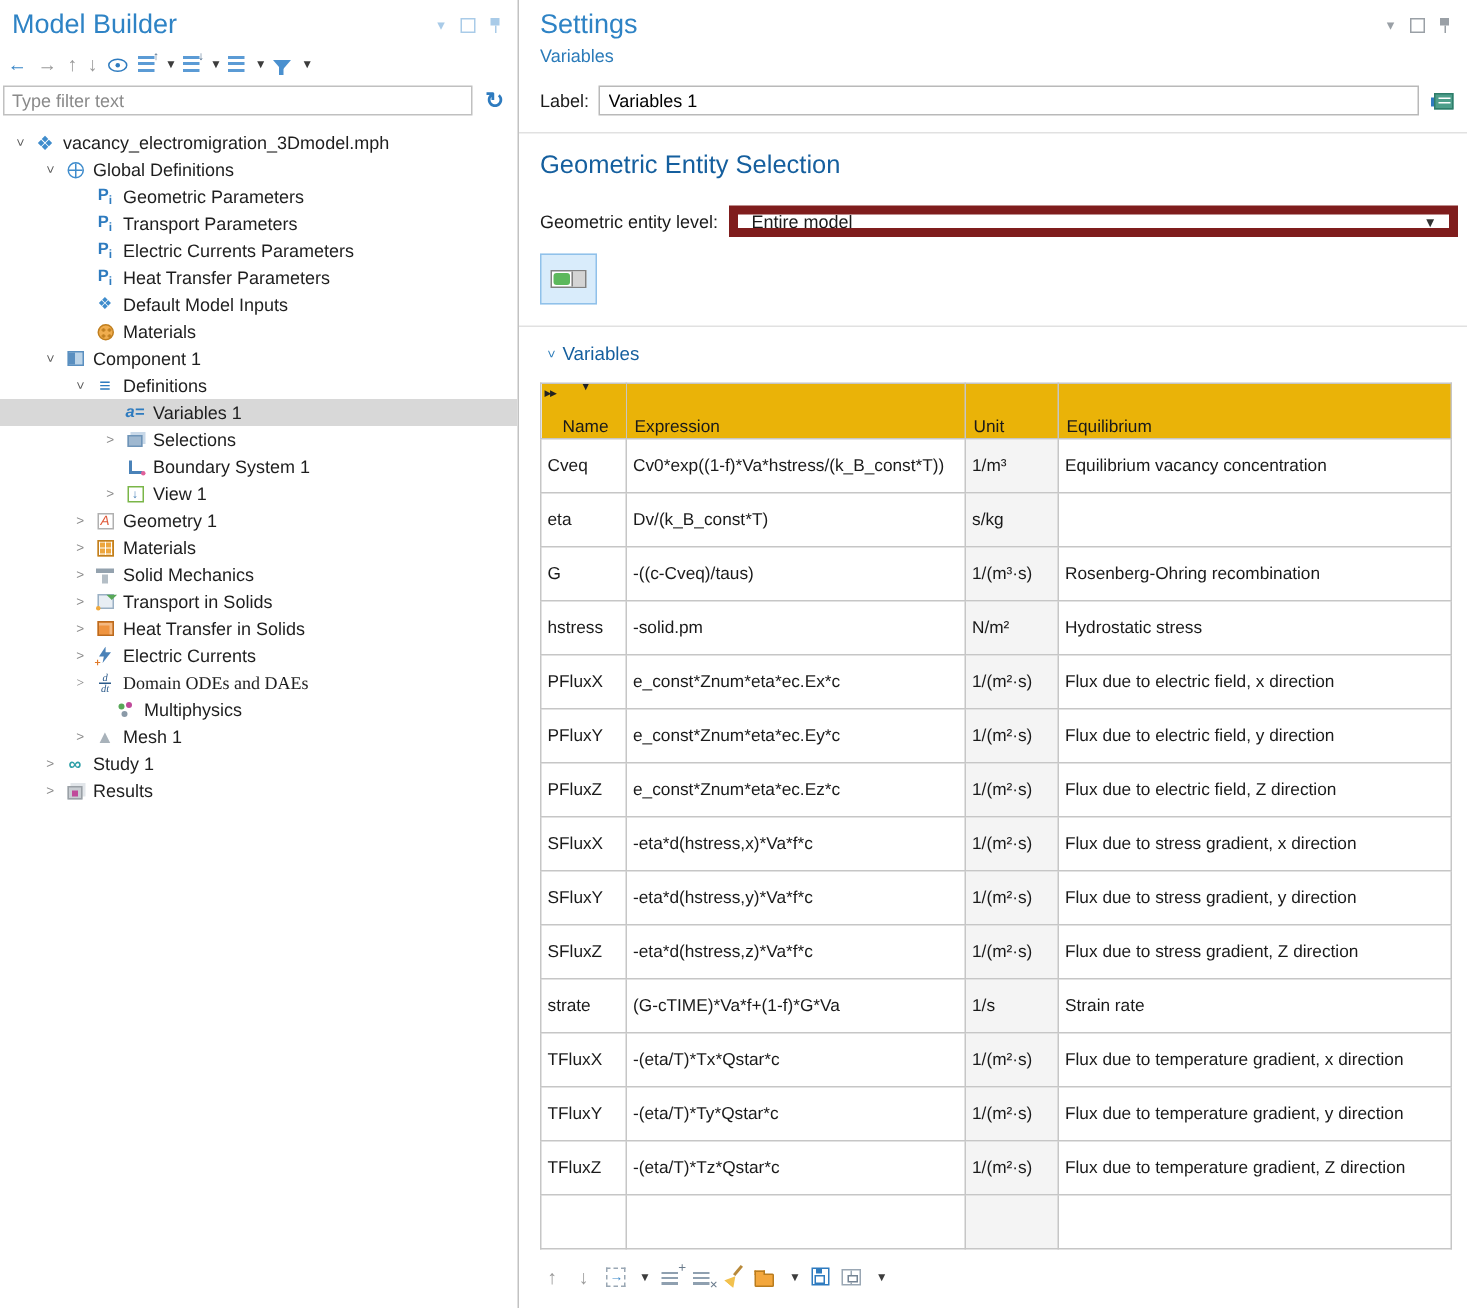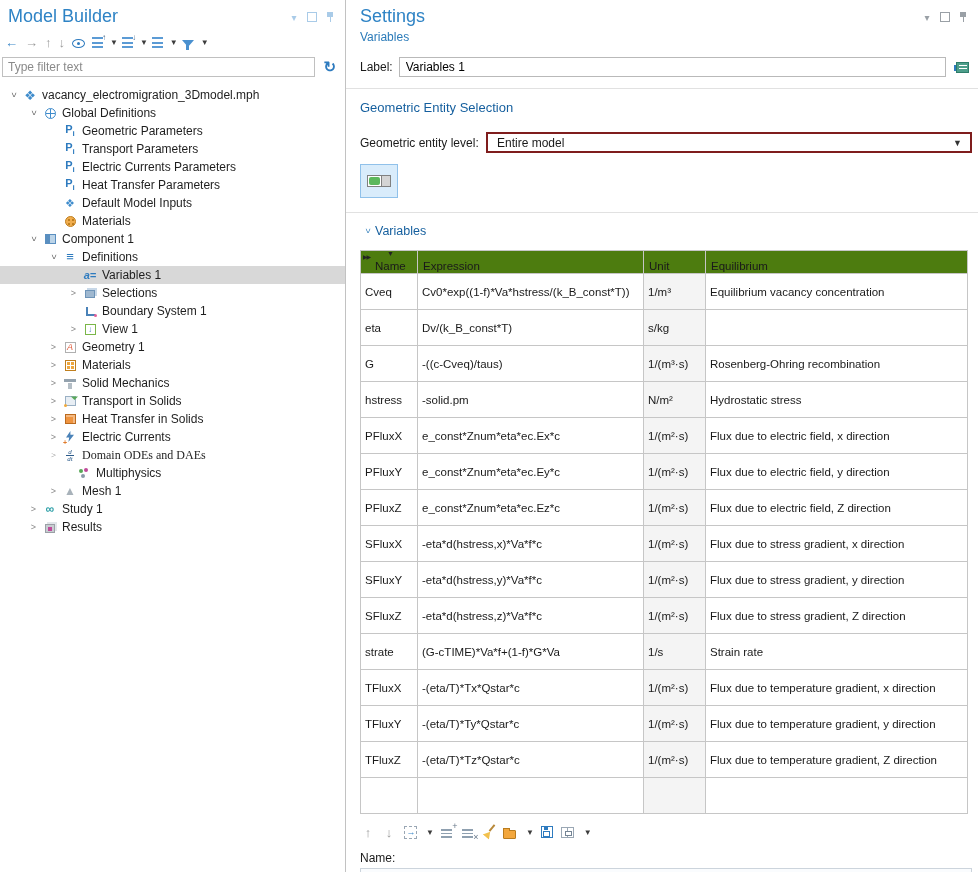--- a/index.html
+++ b/index.html
@@ -66,40 +66,40 @@
   .text-input { height:20px; border:1px solid #b9b9b9; padding:0 6px; font-size:12px;
     font-family:"Liberation Sans",sans-serif; outline:none; background:#fff; }
   .label-input { flex:1; }
   .rename-btn { width:20px; height:20px; display:inline-flex; align-items:center; justify-content:center; }
   .ic-rename { width:13px; height:11px; background:#4d9e8a; border:1px solid #2e7d6a; position:relative; }
   .ic-rename::before { content:""; position:absolute; left:2px; top:2px; width:8px; height:1px;
     background:#fff; box-shadow:0 3px 0 #fff; }
   .ic-rename::after { content:""; position:absolute; left:-3px; top:2px; width:2px; height:6px; background:#2e7bbf; }
 
   hr.sep { border:none; border-top:1px solid #e1e1e1; margin:0; width:100%; }
-  .sec-header { color:#155f9e; font-size:13px; margin:11px 0 0 14px; }
+  .sec-header { color:#155f9e; font-size:17px; margin:11px 0 0 14px; }
   .field-row { display:flex; align-items:center; margin:17px 6px 0 14px; }
   .field-label { width:126px; min-width:126px; }
-  .dropdown { flex:1; height:21px; border:2px solid #7f1d1d; background:#fff; display:flex;
+  .dropdown { flex:1; height:21px; border:6px solid #7f1d1d; background:#fff; display:flex;
     align-items:center; justify-content:space-between; padding:0 8px 0 9px; }
   .dd-caret { font-size:9px; color:#333; }
   .toggle-row { margin:11px 6px 0 14px; }
   .active-btn { width:38px; height:34px; background:#d9ecfb; border:1px solid #90c1ea;
     display:flex; align-items:center; justify-content:center; }
   .ic-toggle { width:24px; height:12px; border:1px solid #808080; background:#fff; display:flex; align-items:stretch; }
   .ic-toggle .on { flex:1; background:#5cb85c; border-radius:2px; margin:1px; }
   .ic-toggle .knob { width:9px; background:#d4d4d4; border-left:1px solid #808080; }
 
   .collapse-header { display:flex; align-items:center; margin:11px 0 0 14px; color:#155f9e; font-size:12.5px; }
   .collapse-header .expander { color:#2b7bb9; }
 
   table.var-table { border-collapse:collapse; table-layout:fixed; width:607px; margin:12px 6px 0 14px;
     font-size:11.5px; border:1px solid #a8a8a8; }
   .var-table th, .var-table td { border:1px solid #c6c6c6; overflow:hidden; white-space:nowrap; }
-  .var-table th { background:#4d7c0f; font-weight:normal; text-align:left; height:23px;
+  .var-table th { background:#eab308; font-weight:normal; text-align:left; height:37px;
     padding:6px 0 1px 5px; vertical-align:bottom; }
   .var-table th.name-th { position:relative; padding-left:14px; }
   .hdr-dbl { position:absolute; top:2px; left:2px; font-size:6px; color:#222; letter-spacing:-1px; }
   .hdr-caret { position:absolute; top:-1px; left:26px; font-size:7px; color:#222; }
   .var-table td { height:36px; padding:0 4px; background:#fff; }
   .var-table td.unit-cell { background:#f4f4f4; }
 
   .table-toolbar { display:flex; align-items:center; gap:5px; margin:9px 0 0 14px; }
   .ti { display:inline-flex; align-items:center; justify-content:center; min-width:16px; height:18px; position:relative; }
   .ic-move-to-table { width:13px; height:13px; border:1px dashed #9aa7b4; position:relative; }

